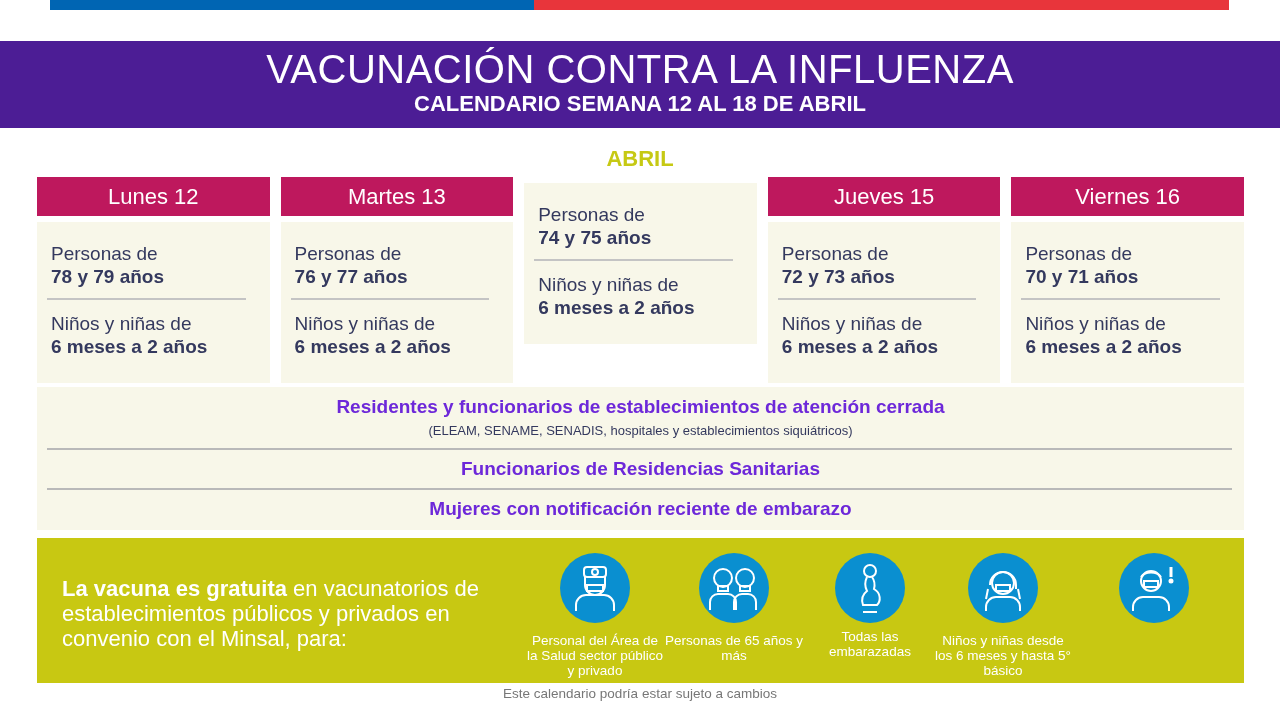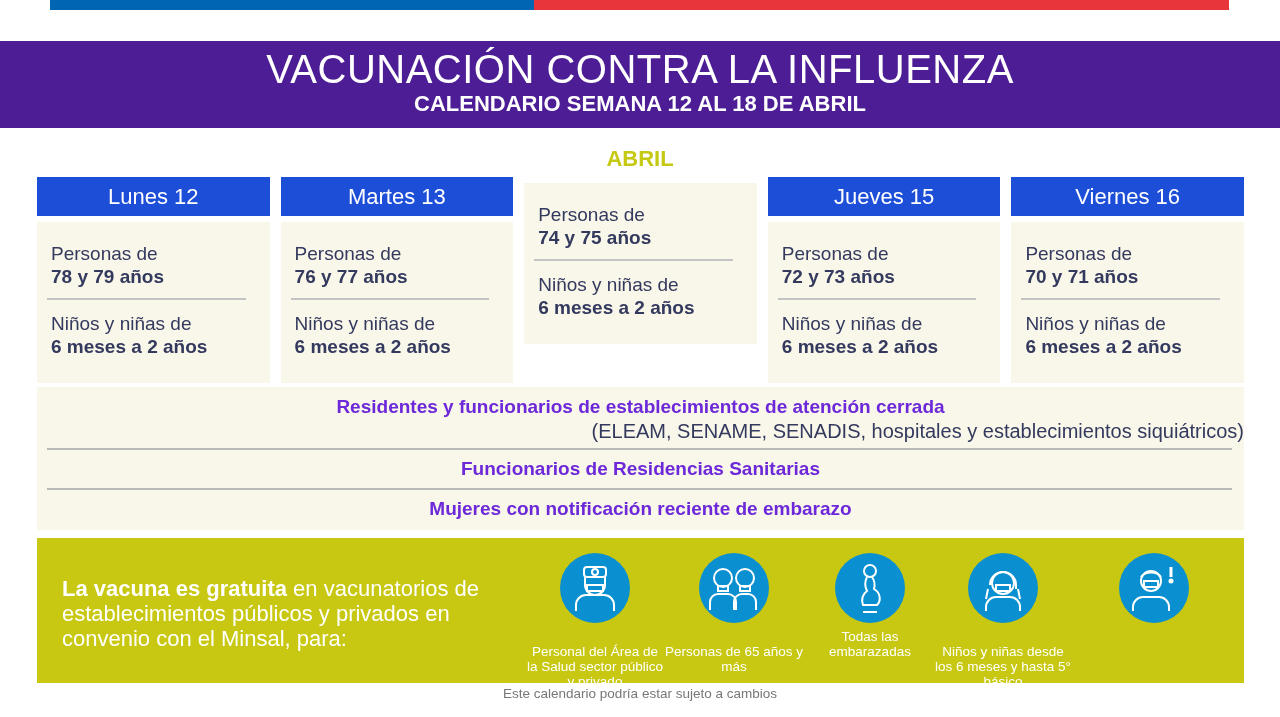--- a/index.html
+++ b/index.html
@@ -11,40 +11,40 @@
   .stripe .red { flex: 1; background: #e8353b; }
 
   .banner { position: absolute; top: 41px; left: 0; width: 1280px; height: 87px; background: #4c1d95; text-align: center; color: #fff; }
   .banner .title { font-size: 40px; font-weight: 400; letter-spacing: 0.5px; line-height: 40px; padding-top: 8px; }
   .banner .subtitle { font-size: 22px; font-weight: 700; line-height: 26px; margin-top: 2px; }
 
   .month { position: absolute; top: 146px; left: 0; width: 1280px; text-align: center; font-size: 22px; font-weight: 700; color: #c6c914; }
 
   .days { position: absolute; top: 177px; left: 37px; width: 1207px; display: flex; gap: 11px; }
   .day { width: 233px; }
-  .day .head { height: 39px; background: #1d4ed8; color: #fff; font-size: 22px; text-align: center; line-height: 39px; }
+  .day .head { height: 39px; background: #be185d; color: #fff; font-size: 22px; text-align: center; line-height: 39px; }
   .day .body { margin-top: 6px; height: 161px; background: #f8f7e9; padding: 20px 16px 0 14px; }
   .day .line1 { font-size: 19px; line-height: 23px; color: #34395e; }
   .day .line2 { font-size: 19px; line-height: 23px; font-weight: 700; color: #34395e; }
   .day .sep { height: 2px; background: #c4c4c4; margin: 10px 8px 12px -4px; }
 
   .groups { position: absolute; top: 387px; left: 37px; width: 1207px; height: 143px; background: #f8f7e9; text-align: center; }
   .groups .g1 { padding-top: 8px; }
   .groups .bold { font-size: 19px; font-weight: 700; line-height: 24px; color: #6d28d9; }
-  .groups .paren { font-size: 20px; line-height: 24px; color: #34395e; text-align: right; }
+  .groups .paren { font-size: 13px; line-height: 24px; color: #34395e; }
   .groups .sep { height: 2px; background: #b9b9b9; margin: 5px 12px 0 10px; }
   .groups .row { height: 38px; line-height: 38px; }
 
   .footer-box { position: absolute; top: 538px; left: 37px; width: 1207px; height: 145px; background: #c8c812; }
   .footer-box .msg { position: absolute; left: 25px; top: 38px; width: 460px; color: #fff; font-size: 22px; line-height: 25px; }
   .footer-box .msg b { font-weight: 700; }
 
   .icon-item { position: absolute; top: 15px; width: 140px; text-align: center; color: #fff; }
   .icon-item .circle { width: 70px; height: 70px; border-radius: 50%; background: #0a8fd0; margin: 0 auto; display: flex; align-items: center; justify-content: center; }
-  .icon-item .cap { font-size: 13.5px; line-height: 15px; margin-top: 21px; }
+  .icon-item .cap { font-size: 13.5px; line-height: 15px; margin-top: 10px; }
 
   .note { position: absolute; top: 686px; left: 0; width: 1280px; text-align: center; font-size: 13.5px; color: #777; }
 </style>
 </head>
 <body>
 
 <div class="stripe">
   <div class="blue"></div>
   <div class="red"></div>
 </div>

